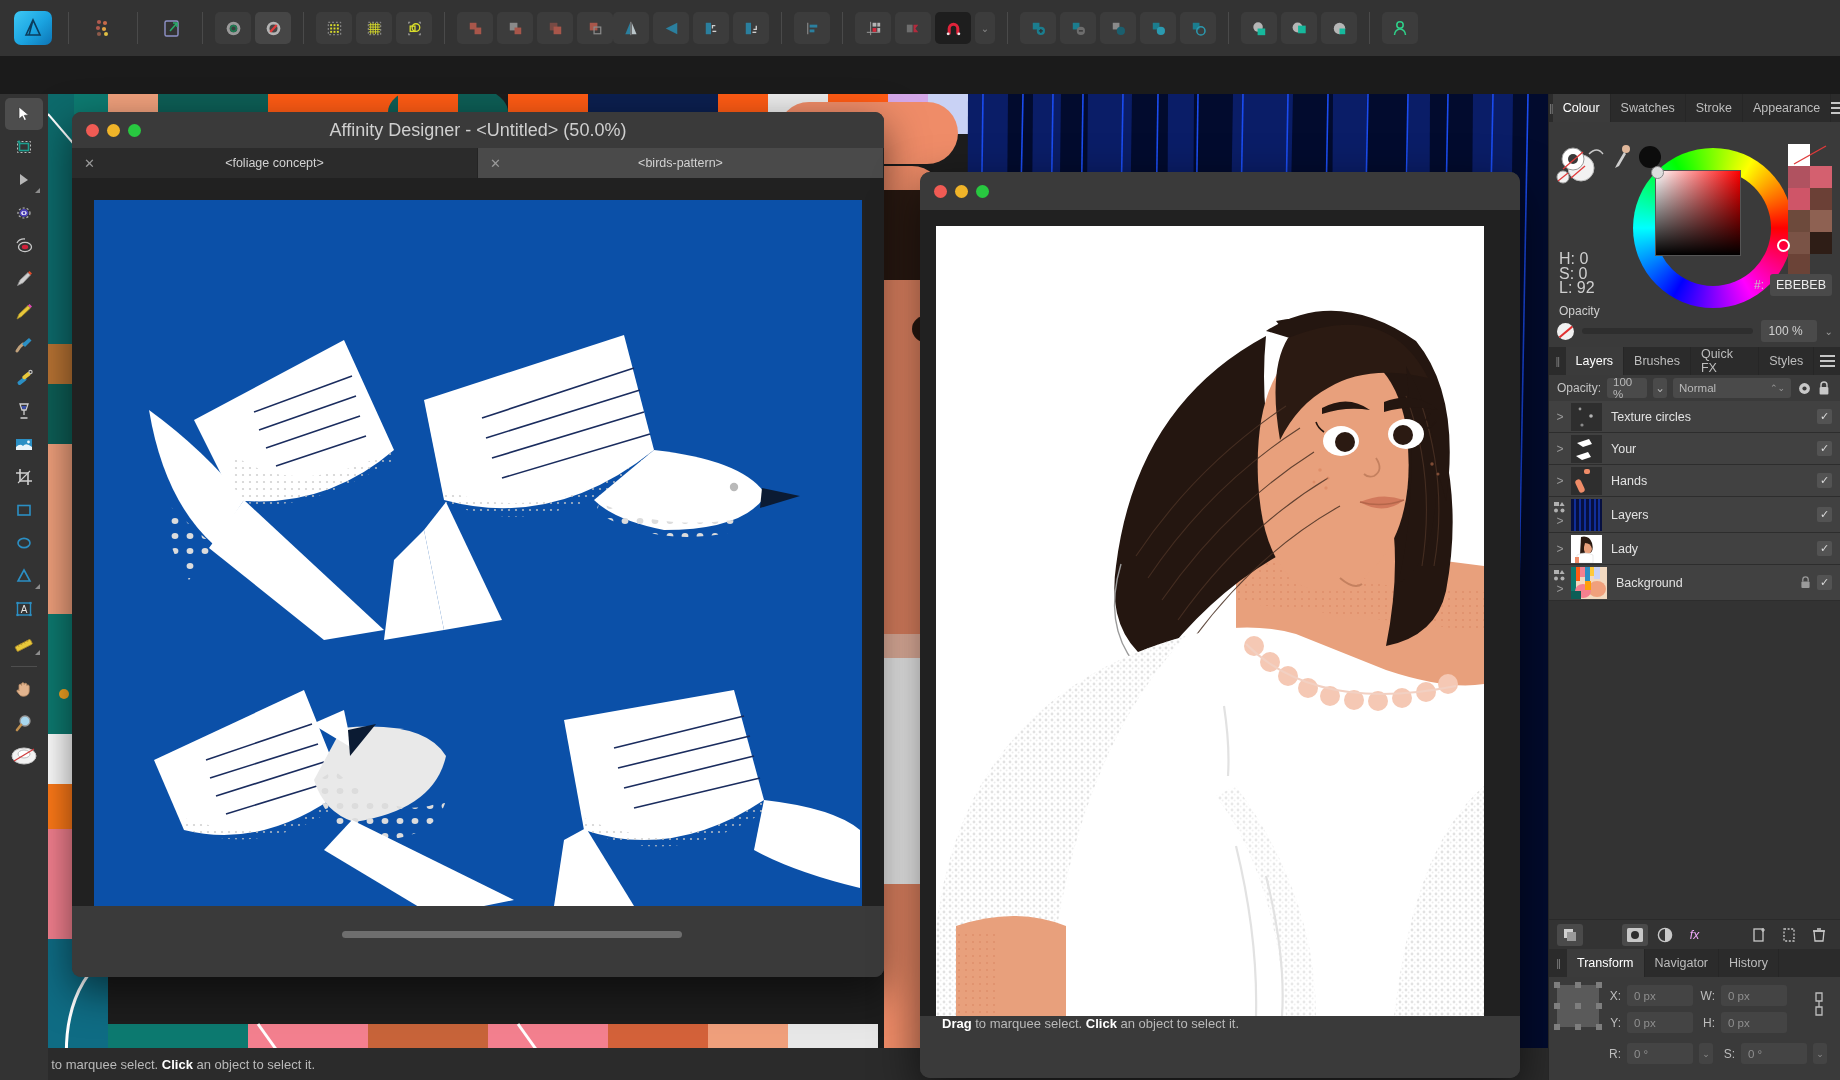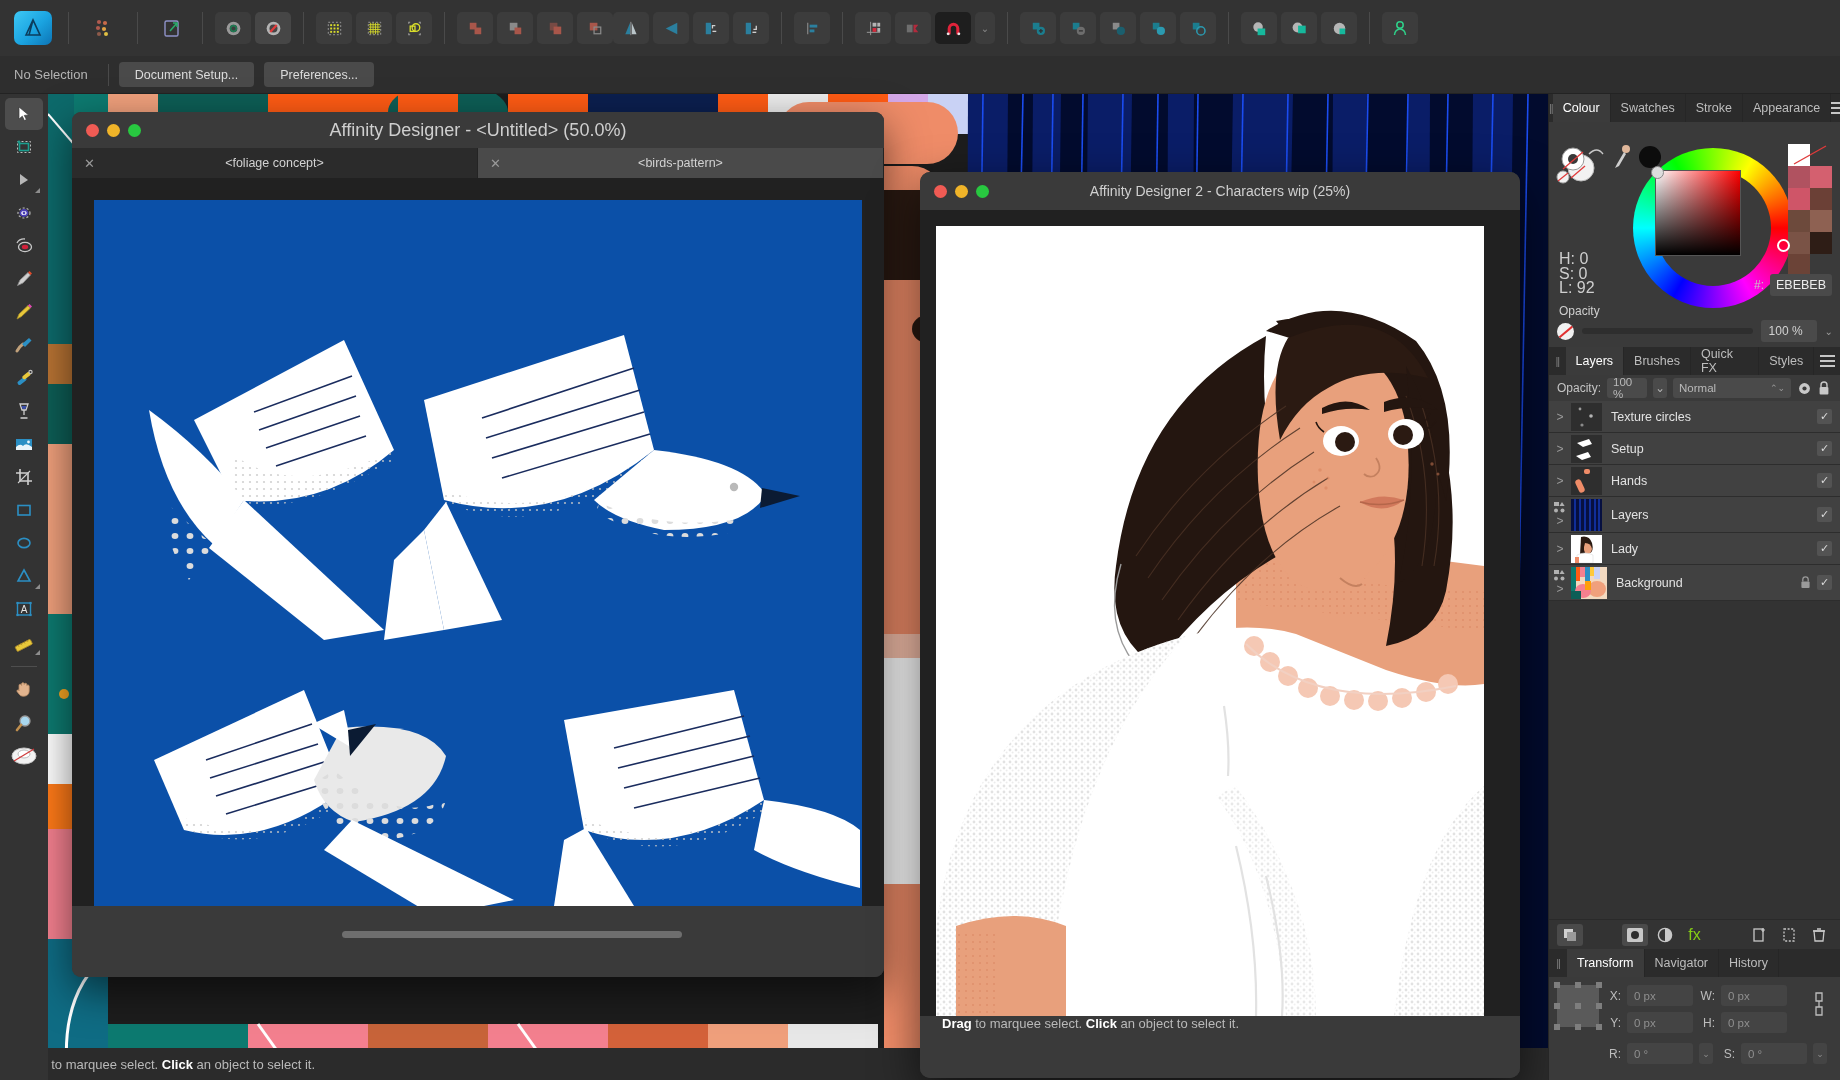--- a/index.html
+++ b/index.html
@@ -438,26 +438,20 @@
     <div class="tb-group">
       <div class="tb-btn">
         <svg width="22" height="22" viewBox="0 0 22 22">
             <circle cx="11" cy="8" r="3.2" fill="none" stroke="#2fd18a" stroke-width="1.5"></circle>
             <path d="M5.5 18 a5.5 6 0 0 1 11 0" fill="none" stroke="#2fd18a" stroke-width="1.5"></path>
           </svg>
         </div>
     </div>
   </div>
 
-  <div class="ctxbar">
-    <span class="ctx-label">No Selection</span>
-    <span class="ctx-div"></span>
-    <div class="ctx-btn">Document Setup...</div>
-    <div class="ctx-btn">Preferences...</div>
-  </div>
 
   <div class="tools">
     <div class="tool sel">
       <svg width="18" height="18" viewBox="0 0 18 18">
           <path d="M4 2 L4 14 L7.3 11.2 L9.4 15.6 L11.4 14.6 L9.3 10.4 L13.6 10 Z" fill="#ffffff" stroke="#3a3a3a" stroke-width=".7"></path>
         </svg>
       </div>
     <div class="tool">
       <svg width="20" height="20" viewBox="0 0 20 20">
           <rect x="3.5" y="4.5" width="13" height="11" fill="none" stroke="#bdbdbd" stroke-dasharray="2 2"></rect>
@@ -779,21 +773,20 @@
     <div class="w1-status"></div>
   </div>
 
   <div class="win2">
     <div class="w2-title">
       <div class="traffic">
         <span class="tl r"></span>
         <span class="tl y"></span>
         <span class="tl g"></span>
       </div>
-      <div class="tt">Affinity Designer 2 - Characters wip (25%)</div>
     </div>
     <div class="w2-body">
       <div class="w2-canvas">
         <svg viewBox="0 0 548 790" width="548" height="790">
           <rect width="548" height="790" fill="#ffffff"></rect>
           <defs>
             <pattern id="fab" width="6" height="6" patternUnits="userSpaceOnUse">
               <circle cx="2" cy="2" r="1.4" fill="#e2e2e2"></circle>
               <circle cx="4.6" cy="4.6" r="1" fill="#ececec"></circle>
             </pattern>
@@ -1037,21 +1030,21 @@
 
       <div class="lrow">
         <span class="disc">&gt;</span>
         <div class="thumb">
           <svg width="31" height="28" viewBox="0 0 31 28">
               <rect width="31" height="28" fill="#2e2e2e"></rect>
               <path d="M6 8 L18 4 L21 9 L12 12 Z" fill="#ffffff"></path>
               <path d="M5 21 L17 17 L20 22 L11 25 Z" fill="#ffffff"></path>
             </svg>
         </div>
-        <span class="lname">Setup</span>
+        <span class="lname">Your</span>
         <span class="chk">✓</span>
       </div>
 
       <div class="lrow">
         <span class="disc">&gt;</span>
         <div class="thumb">
           <svg width="31" height="28" viewBox="0 0 31 28">
               <rect width="31" height="28" fill="#2e2e2e"></rect>
               <rect x="13" y="2" width="6" height="5" rx="2" fill="#ef8c68"></rect>
               <rect x="6" y="12" width="6" height="14" rx="3" fill="#ef8c68" transform="rotate(-25 9 19)"></rect>
@@ -1150,21 +1143,21 @@
             <circle cx="8" cy="7" r="4" fill="#2f2f2f"></circle>
           </svg>
         </div>
       <div class="lf-btn">
         <svg width="16" height="16" viewBox="0 0 16 16">
             <circle cx="8" cy="8" r="6.6" fill="none" stroke="#c8c8c8" stroke-width="1.4"></circle>
             <path d="M8 1.4 a6.6 6.6 0 0 1 0 13.2 z" fill="#c8c8c8"></path>
           </svg>
         </div>
       <div class="lf-btn">
-        <span style="color:#84cc16;font-size:16px;">fx</span>
+        <span style="color:#f0abfc;font-size:12px;font-style:italic;">fx</span>
         </div>
       <div style="flex:1"></div>
       <div class="lf-btn">
         <svg width="15" height="16" viewBox="0 0 15 16">
             <rect x="2" y="2" width="9" height="12" fill="none" stroke="#c8c8c8" stroke-width="1.3"></rect>
             <path d="M11 1v4M9 3h4" stroke="#c8c8c8" stroke-width="1.2"></path>
           </svg>
         </div>
       <div class="lf-btn">
         <svg width="15" height="16" viewBox="0 0 15 16">

